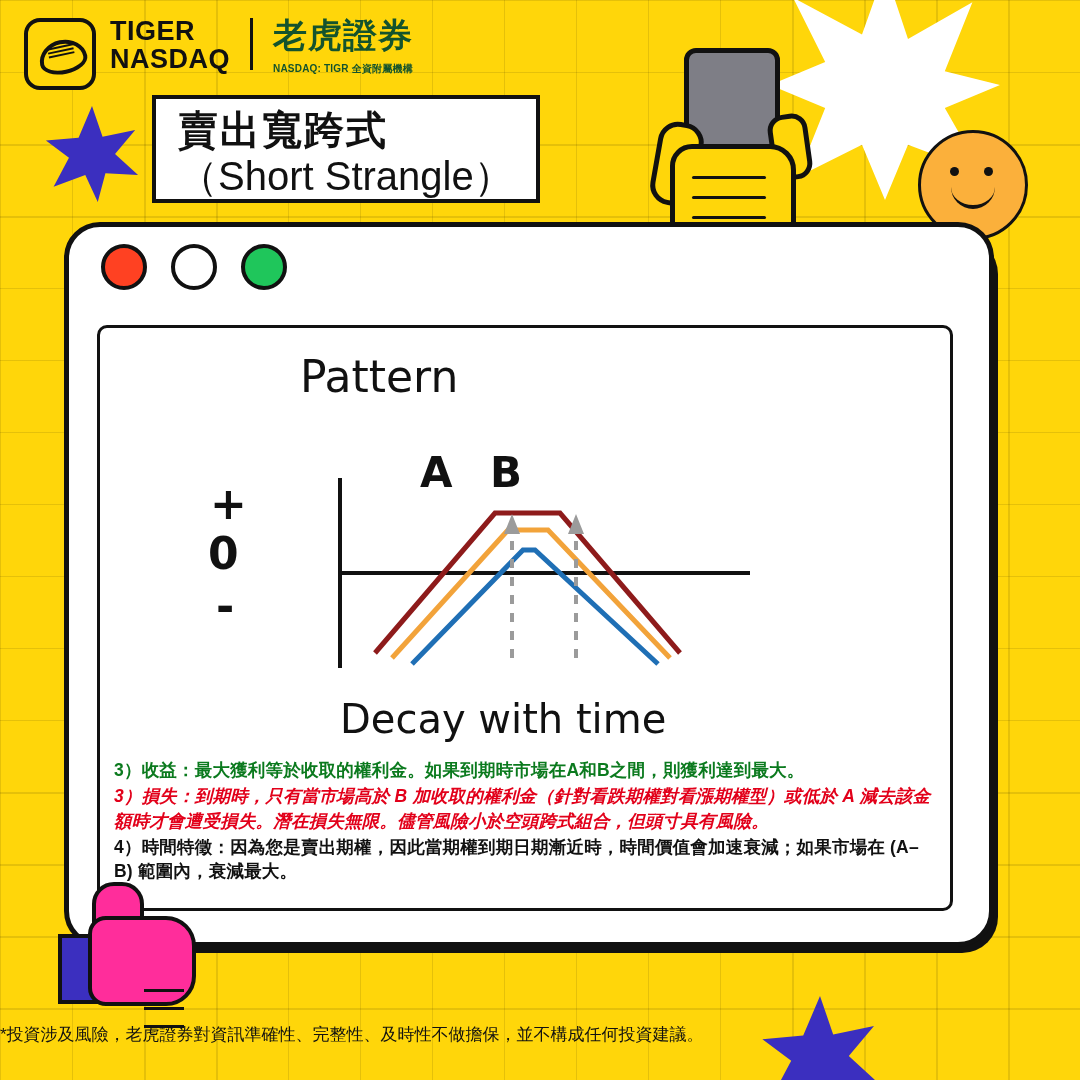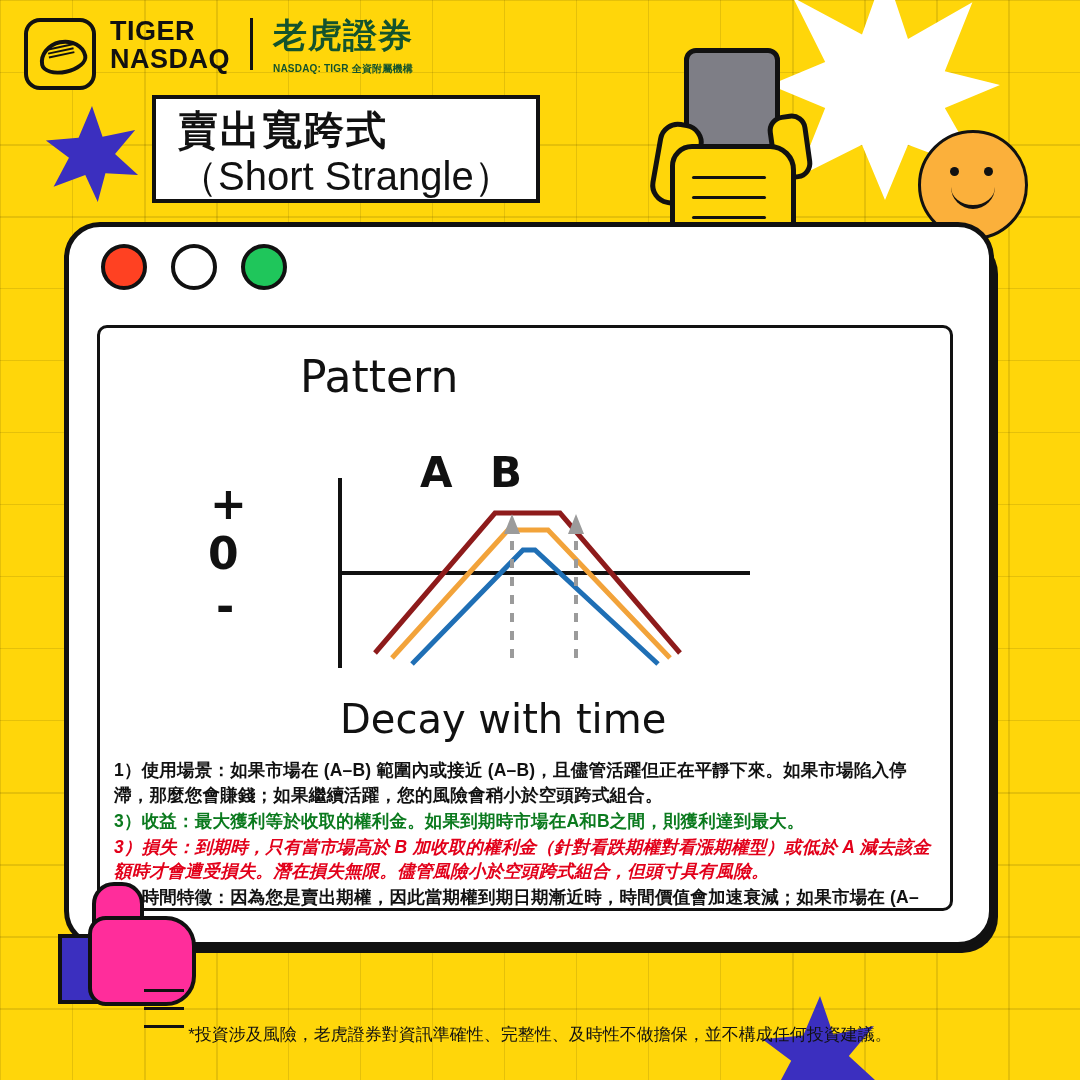--- a/index.html
+++ b/index.html
@@ -343,21 +343,21 @@
     letter-spacing: 0.2px;
   }
   .text-block p { margin: 0 0 1px 0; }
   .t-red { color: #E2001A; font-style: italic; }
   .t-green { color: #0B7A1E; }
   
   .disclaimer {
     position: absolute;
     left: 0; right: 0;
     bottom: 34px;
-    text-align: center;
+    text-align: left;
     font-size: 17px;
     color: #111;
     font-weight: 500;
   }
 </style>
 </head>
 <body>
 
 <div class="grid"></div>
 
@@ -432,21 +432,20 @@
     </div>
 
     <div class="ab-label a">A</div>
     <div class="ab-label b">B</div>
     <div class="axis-plus">+</div>
     <div class="axis-zero">0</div>
     <div class="axis-minus">-</div>
     <div class="decay-label">Decay with time</div>
 
     <div class="text-block">
-      <p>1）使用場景：如果市場在 (A–B) 範圍內或接近 (A–B)，且儘管活躍但正在平靜下來。如果市場陷入停滯，那麼您會賺錢；如果繼續活躍，您的風險會稍小於空頭跨式組合。</p>
       <p class="t-green">3）收益：最大獲利等於收取的權利金。如果到期時市場在A和B之間，則獲利達到最大。</p>
       <p class="t-red">3）損失：到期時，只有當市場高於 B 加收取的權利金（針對看跌期權對看漲期權型）或低於 A 減去該金額時才會遭受損失。潛在損失無限。儘管風險小於空頭跨式組合，但頭寸具有風險。</p>
       <p>4）時間特徵：因為您是賣出期權，因此當期權到期日期漸近時，時間價值會加速衰減；如果市場在 (A–B) 範圍內，衰減最大。</p>
     </div>
 
   </div>
 </div>
 
 <div class="thumbup">
   <div class="tu-square"></div>

